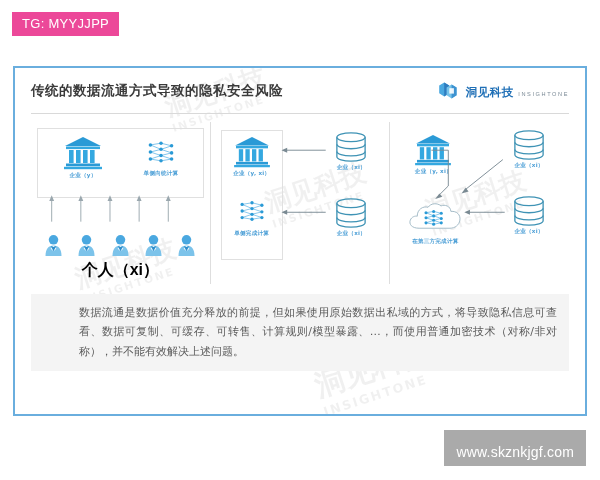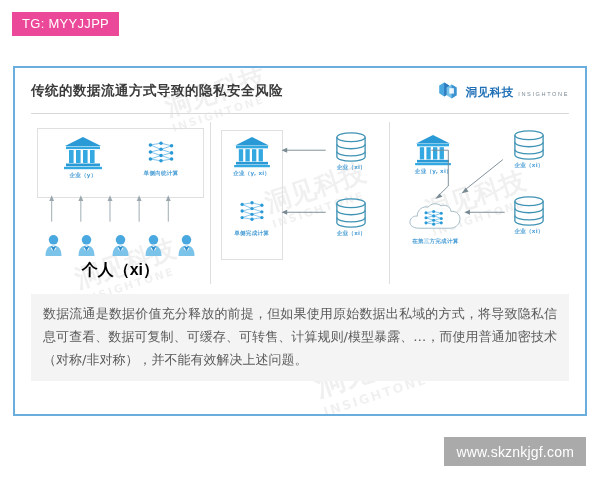--- a/index.html
+++ b/index.html
@@ -18,21 +18,21 @@
     font-size: 13px; letter-spacing: .3px;
     padding: 4px 10px 5px 10px;
     white-space: nowrap;
   }
 
   
   .site-tag {
     position: absolute; right: 14px; bottom: 14px;
     background: #aaaaaa; color: #ffffff;
     font-size: 14px; letter-spacing: .2px;
-    padding: 7px 12px 6px 12px;
+    padding: 14px 12px 6px 12px;
     white-space: nowrap;
   }
 
   
   .slide {
     position: absolute; left: 13px; top: 66px;
     width: 574px; height: 350px;
     background: #ffffff;
     border: 2px solid #6aaede;
     overflow: hidden;
@@ -105,23 +105,24 @@
   .arrow-layer { position: absolute; inset: 0; }
 
   
   .note {
     position: absolute; left: 16px; right: 16px; top: 226px;
     background: #f4f4f4;
     padding: 9px 12px 10px 12px;
     min-height: 46px;
   }
   .note p {
-    font-size: 13px; line-height: 1.75; color: #5b5b5b;
+    font-size: 11px; line-height: 1.75; color: #5b5b5b;
     text-align: justify;
     font-family: "DejaVu Sans", "Liberation Sans", sans-serif;
+    margin-left: 36px;
   }
 </style>
 </head>
 <body>
 
 <div class="page">
 
   <div class="tg-tag">TG: MYYJJPP</div>
   <div class="site-tag">www.skznkjgf.com</div>
 

